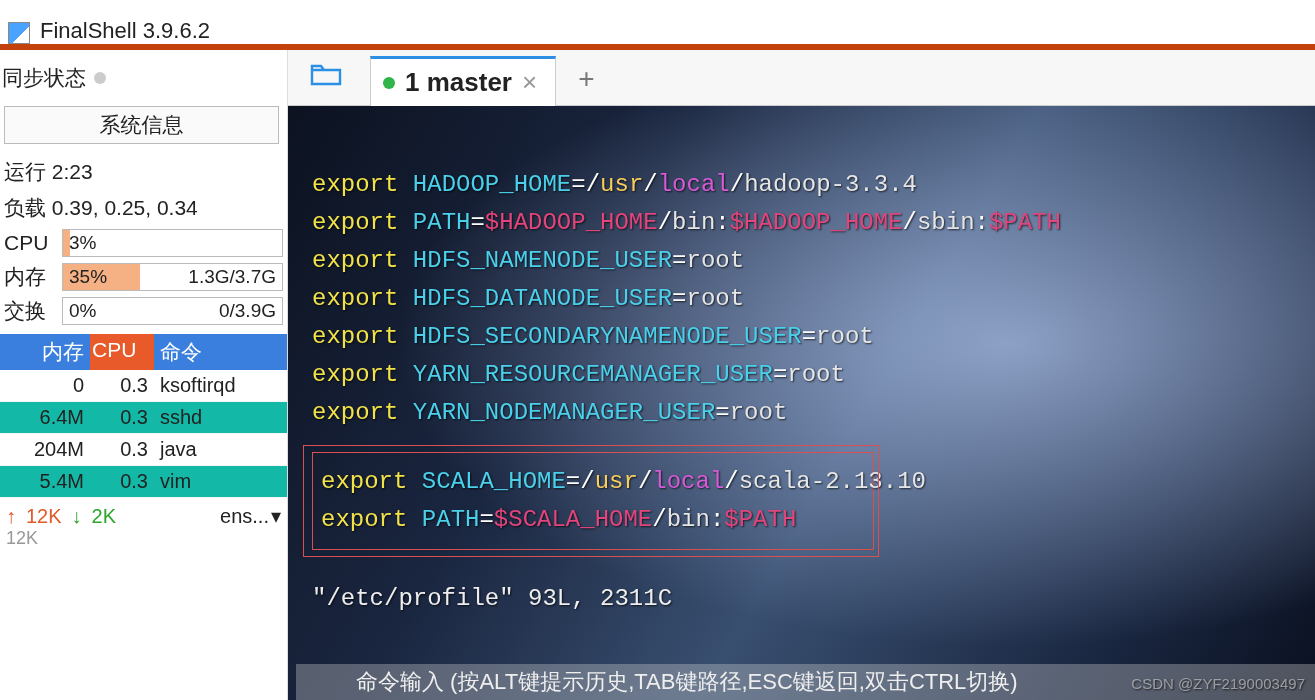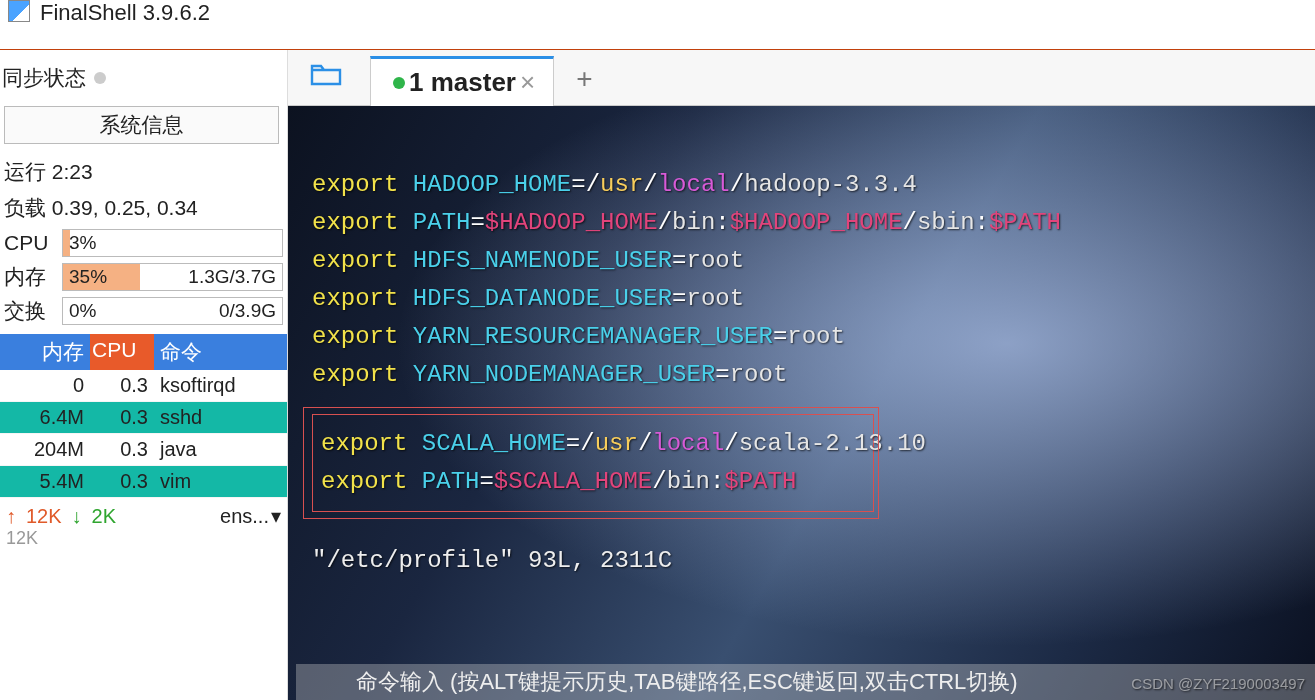--- a/index.html
+++ b/index.html
@@ -3,22 +3,22 @@
 <meta charset="utf-8">
 <style>
   * { box-sizing: border-box; margin: 0; padding: 0; }
   body {
     width: 1315px; height: 700px;
     font-family: "Microsoft YaHei", Arial, sans-serif;
     background: #fff; overflow: hidden;
     display: flex; flex-direction: column;
   }
   .titlebar {
-    height: 50px; display: flex; align-items: flex-start;
-    padding: 0 8px; border-bottom: 1px solid #c2410c;
+    height: 50px; display: flex; align-items: flex-end;
+    padding: 0 8px; border-bottom: 6px solid #c2410c;
     font-size: 22px; color: #222;
   }
   .titlebar .app-icon {
     width: 22px; height: 22px; margin-right: 10px;
     background: linear-gradient(135deg,#4aa3ff 60%,#fff 60%);
     border: 1px solid #888;
   }
   .main { display: flex; flex: 1; height: calc(700px - 50px); }
   .sidebar {
     width: 288px; border-right: 1px solid #ddd;
@@ -54,22 +54,22 @@
   .net-if { flex:1; display:flex; align-items:center; justify-content:flex-end;}
   .net-if .chev { margin-left:2px;}
   .bottom-spark { padding:0 6px; color:#999; font-size:18px;}
   .content { flex:1; display:flex; flex-direction:column; background:#fff;}
   .tabbar {
     height: 56px; display:flex; align-items:flex-end; border-bottom:1px solid #ccc;
     background:#f7f7f7; padding-left:12px; gap:0;
   }
   .tabbar .folder-icon { color:#2b8fe6; font-size:30px; padding:0 28px 10px 10px;}
   .tab {
-    display:flex; align-items:center; gap:4px;
-    padding:8px 18px 8px 22px; border:1px solid #ccc; border-bottom:none;
+    display:flex; align-items:center; gap:10px;
+    padding:8px 18px 8px 12px; border:1px solid #ccc; border-bottom:none;
     background:#fff; font-size:26px; font-weight:700; color:#222;
     border-top:3px solid #2b8fe6; position:relative; top:1px;
   }
   .tab .status-dot{width:12px;height:12px;border-radius:50%;background:#2fb54a;}
   .tab .close{color:#999;font-weight:400;cursor:pointer;}
   .tabbar .plus{font-size:28px;color:#777;padding:0 18px 10px 22px;cursor:pointer;}
   .terminal {
     flex:1; position:relative; color:#fff;
     background:
       radial-gradient(ellipse at 70% 40%, rgba(180,200,240,0.7), rgba(20,30,60,0) 60%),
@@ -205,20 +205,21 @@
       </div>
       <div class="plus">+</div>
     </div>
 
     <div class="terminal">
       <div id="term-lines">
           <div class="line"><span class="kw">export </span><span class="vr">HADOOP_HOME</span><span class="eq">=</span><span class="sl">/</span><span class="fn">usr</span><span class="sl">/</span><span class="pl">local</span><span class="sl">/</span><span class="tx">hadoop-3.3.4</span></div>
           <div class="line"><span class="kw">export </span><span class="vr">PATH</span><span class="eq">=</span><span class="varref">$HADOOP_HOME</span><span class="sl">/</span><span class="tx">bin</span><span class="eq">:</span><span class="varref">$HADOOP_HOME</span><span class="sl">/</span><span class="tx">sbin</span><span class="eq">:</span><span class="varref">$PATH</span></div>
           <div class="line"><span class="kw">export </span><span class="vr">HDFS_NAMENODE_USER</span><span class="eq">=</span><span class="tx">root</span></div>
           <div class="line"><span class="kw">export </span><span class="vr">HDFS_DATANODE_USER</span><span class="eq">=</span><span class="tx">root</span></div>
+          <div class="line"><span class="kw">export </span><span class="vr">HDFS_SECONDARYNAMENODE_USER</span><span class="eq">=</span><span class="tx">root</span></div>
           <div class="line"><span class="kw">export </span><span class="vr">YARN_RESOURCEMANAGER_USER</span><span class="eq">=</span><span class="tx">root</span></div>
           <div class="line"><span class="kw">export </span><span class="vr">YARN_NODEMANAGER_USER</span><span class="eq">=</span><span class="tx">root</span></div>
         </div>
       <div class="hl-box">
         <div id="box-lines">
             <div class="line"><span class="kw">export </span><span class="vr">SCALA_HOME</span><span class="eq">=</span><span class="sl">/</span><span class="fn">usr</span><span class="sl">/</span><span class="pl">local</span><span class="sl">/</span><span class="tx">scala-2.13.10</span></div>
             <div class="line"><span class="kw">export </span><span class="vr">PATH</span><span class="eq">=</span><span class="varref">$SCALA_HOME</span><span class="sl">/</span><span class="tx">bin</span><span class="eq">:</span><span class="varref">$PATH</span></div>
           </div>
       </div>
       <div class="line status-file">"/etc/profile" 93L, 2311C</div>

